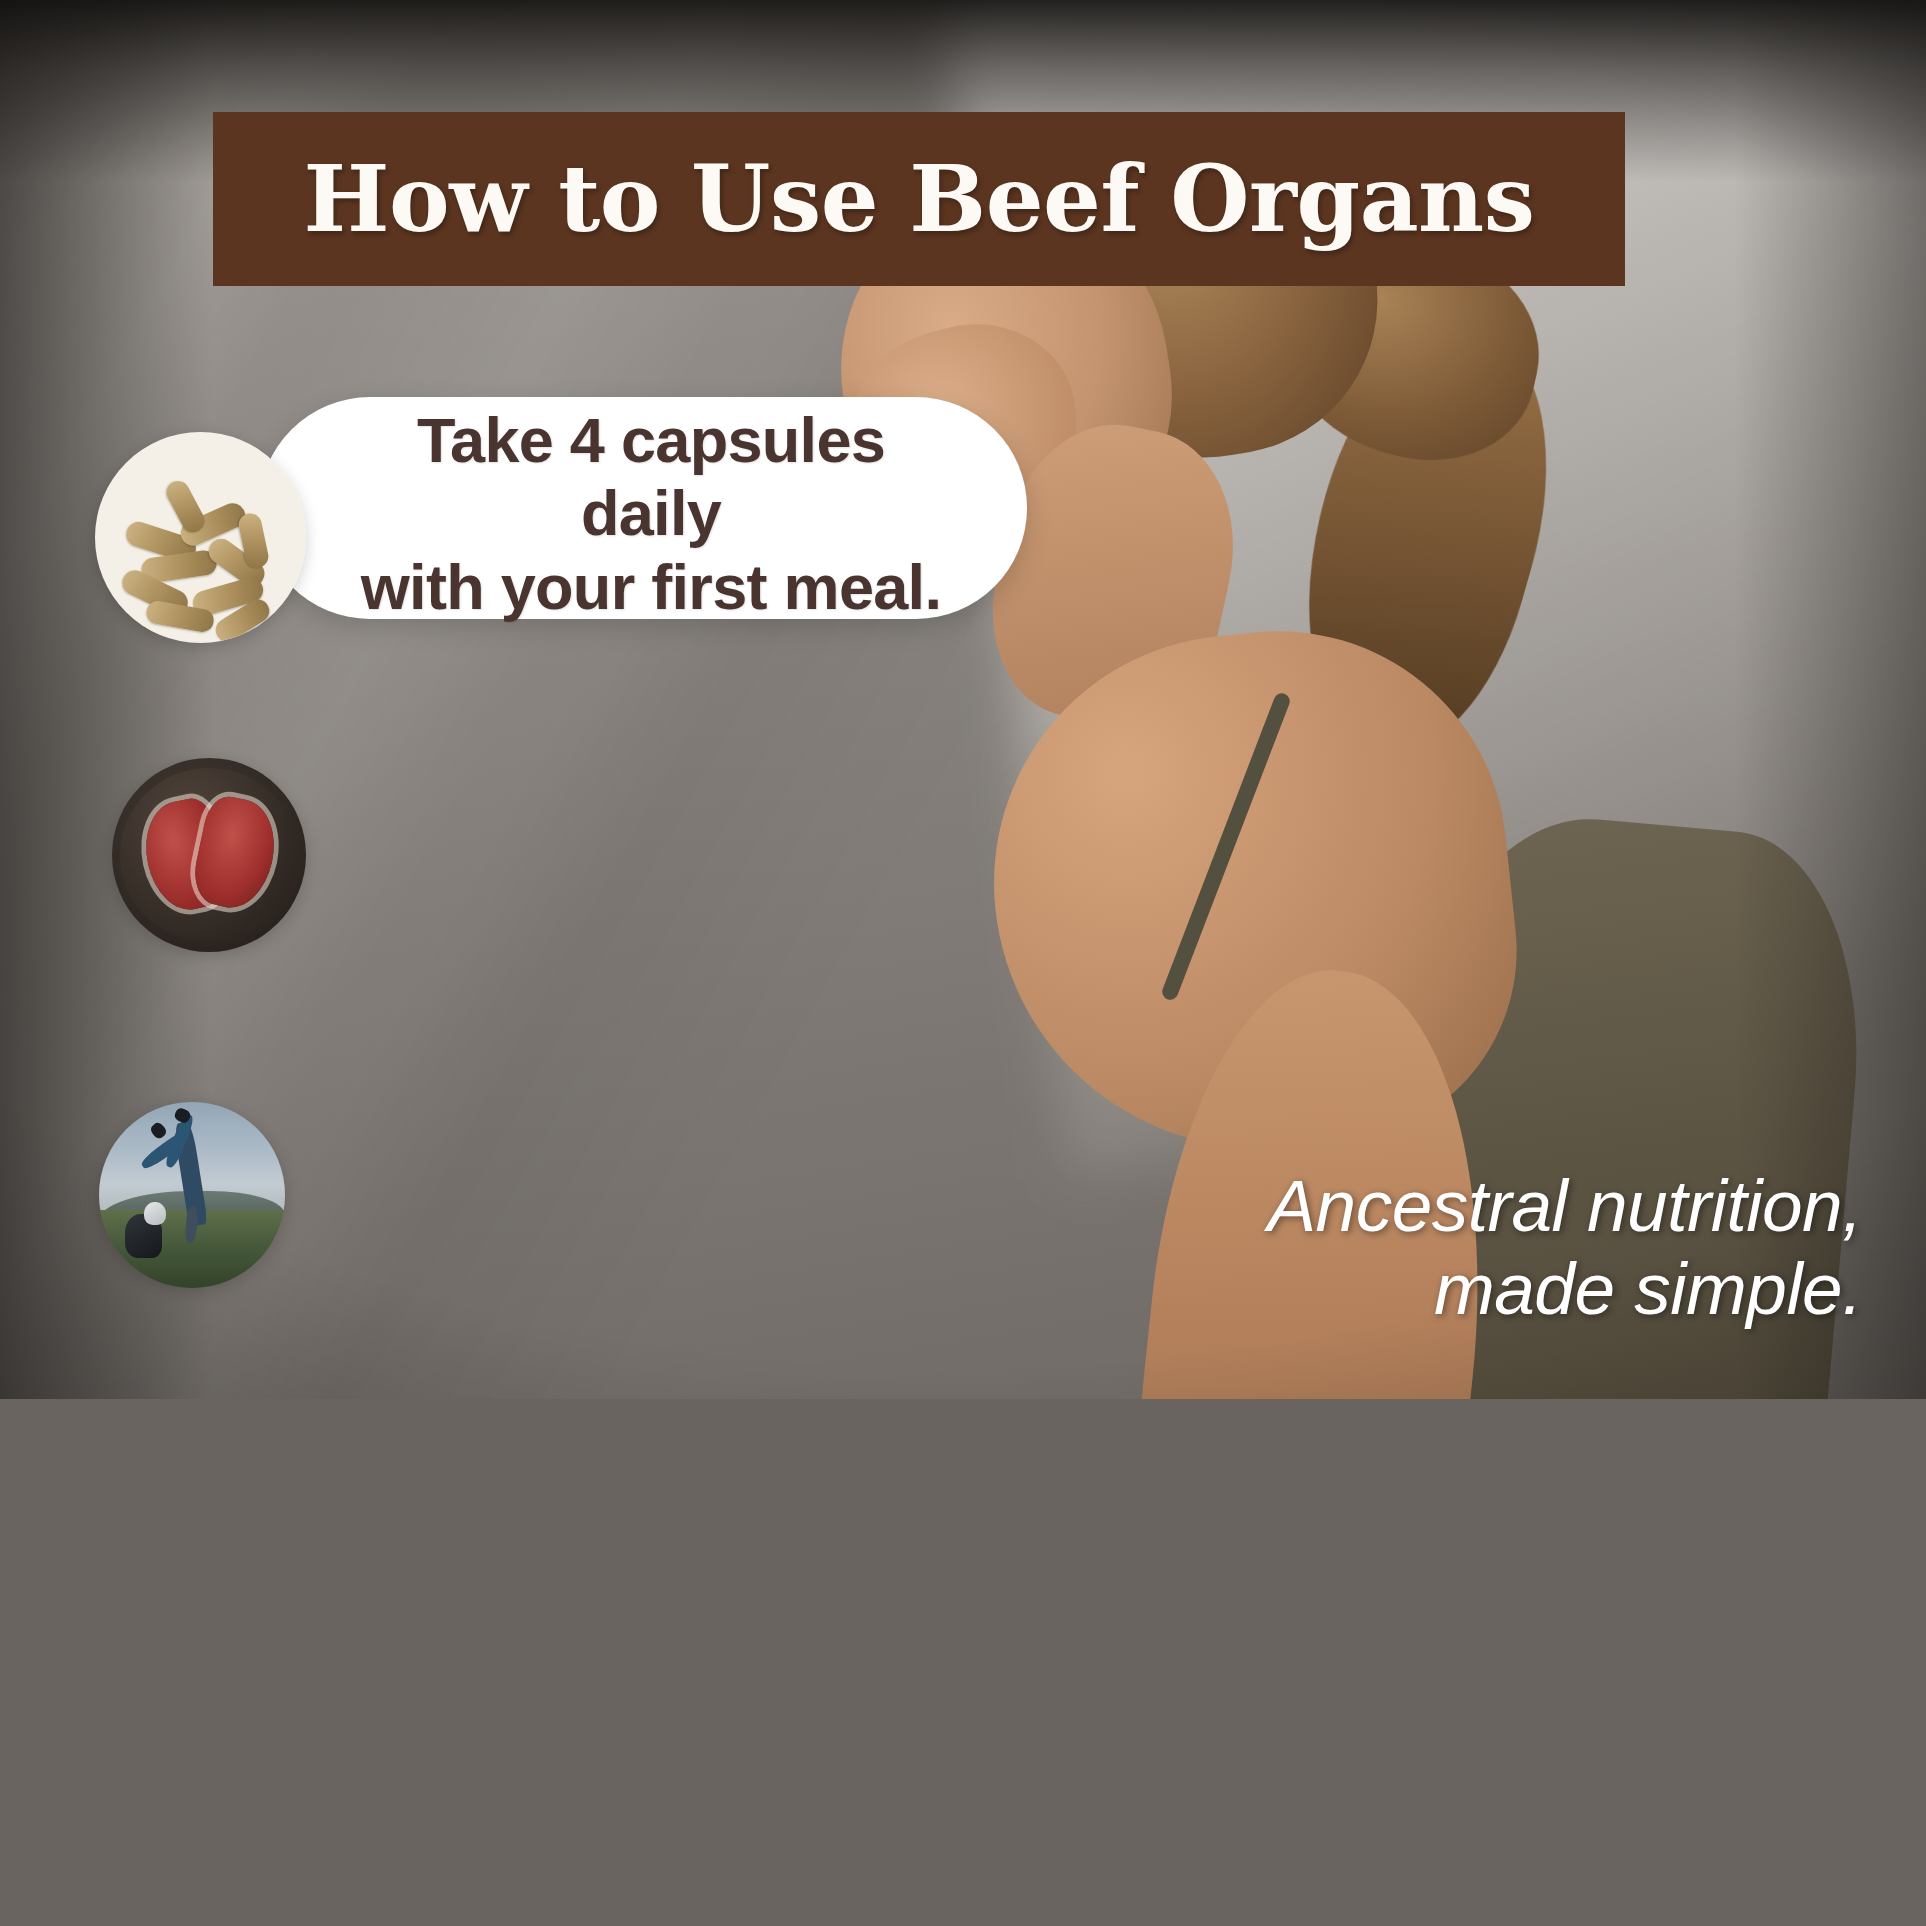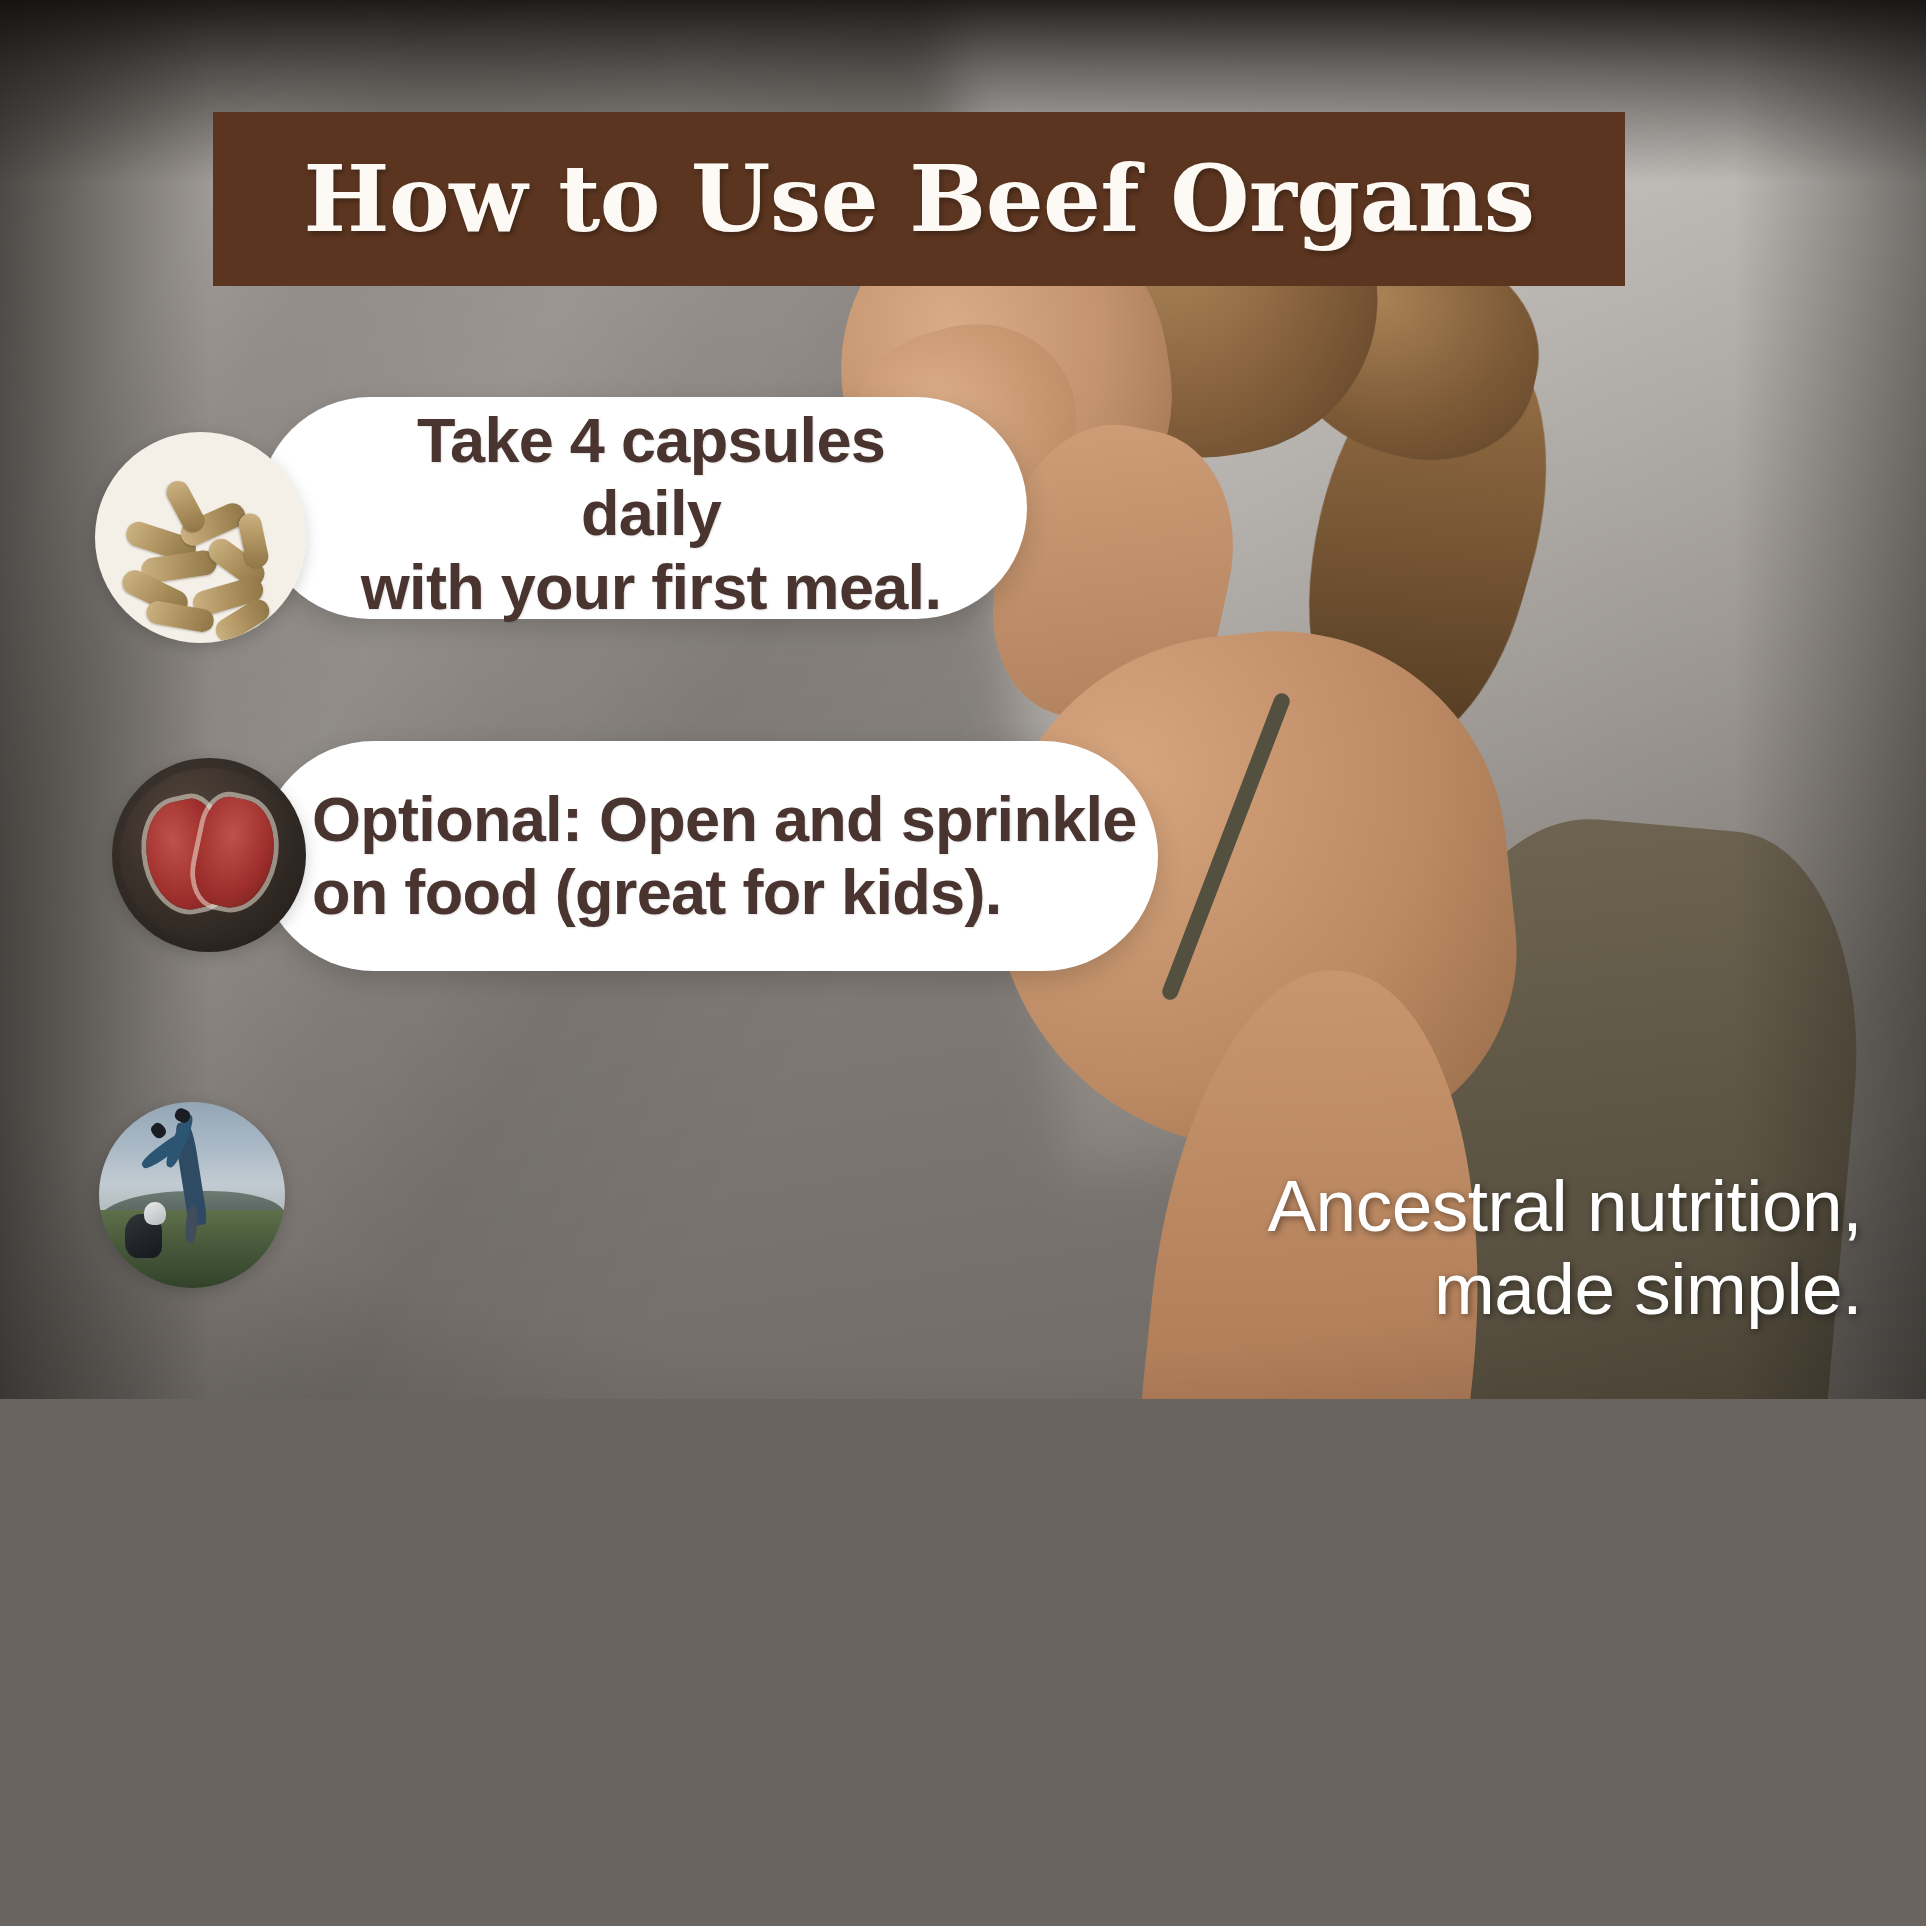--- a/index.html
+++ b/index.html
@@ -302,20 +302,21 @@
     background:linear-gradient(150deg,#e7e9ea,#b7bcc0);
   }
 
   
   .tagline {
     position:absolute;
     right:65px; bottom:69px;
     text-align:right;
     z-index:6;
     font-family:"Liberation Sans", sans-serif;
+    font-style:italic;
     font-weight:400;
     font-size:73px;
     line-height:1.13;
     color:#ffffff;
     letter-spacing:-0.5px;
     white-space:pre-line;
     text-shadow:2px 2px 7px rgba(0,0,0,.45);
   }
 </style>
 </head>
@@ -353,24 +354,20 @@
     <div class="title-text">How to Use Beef Organs</div>
   </div>
 
   <div class="cards">
 
     <div class="card card-1">
       <div class="card-text">Take 4 capsules daily
 with your first meal.</div>
     </div>
 
-    <div class="card card-2">
-      <div class="card-text">Optional: Open and sprinkle
-on food (great for kids).</div>
-    </div>
 
 
     <div class="thumb thumb-1">
       <div class="t-caps">
         <i style="left:14%;top:46%;width:34%;height:12%;transform:rotate(18deg)"></i>
         <i style="left:40%;top:38%;width:32%;height:12%;transform:rotate(-24deg)"></i>
         <i style="left:22%;top:58%;width:36%;height:12%;transform:rotate(-8deg)"></i>
         <i style="left:52%;top:56%;width:30%;height:12%;transform:rotate(36deg)"></i>
         <i style="left:12%;top:70%;width:33%;height:12%;transform:rotate(26deg)"></i>
         <i style="left:46%;top:72%;width:34%;height:12%;transform:rotate(-16deg)"></i>

